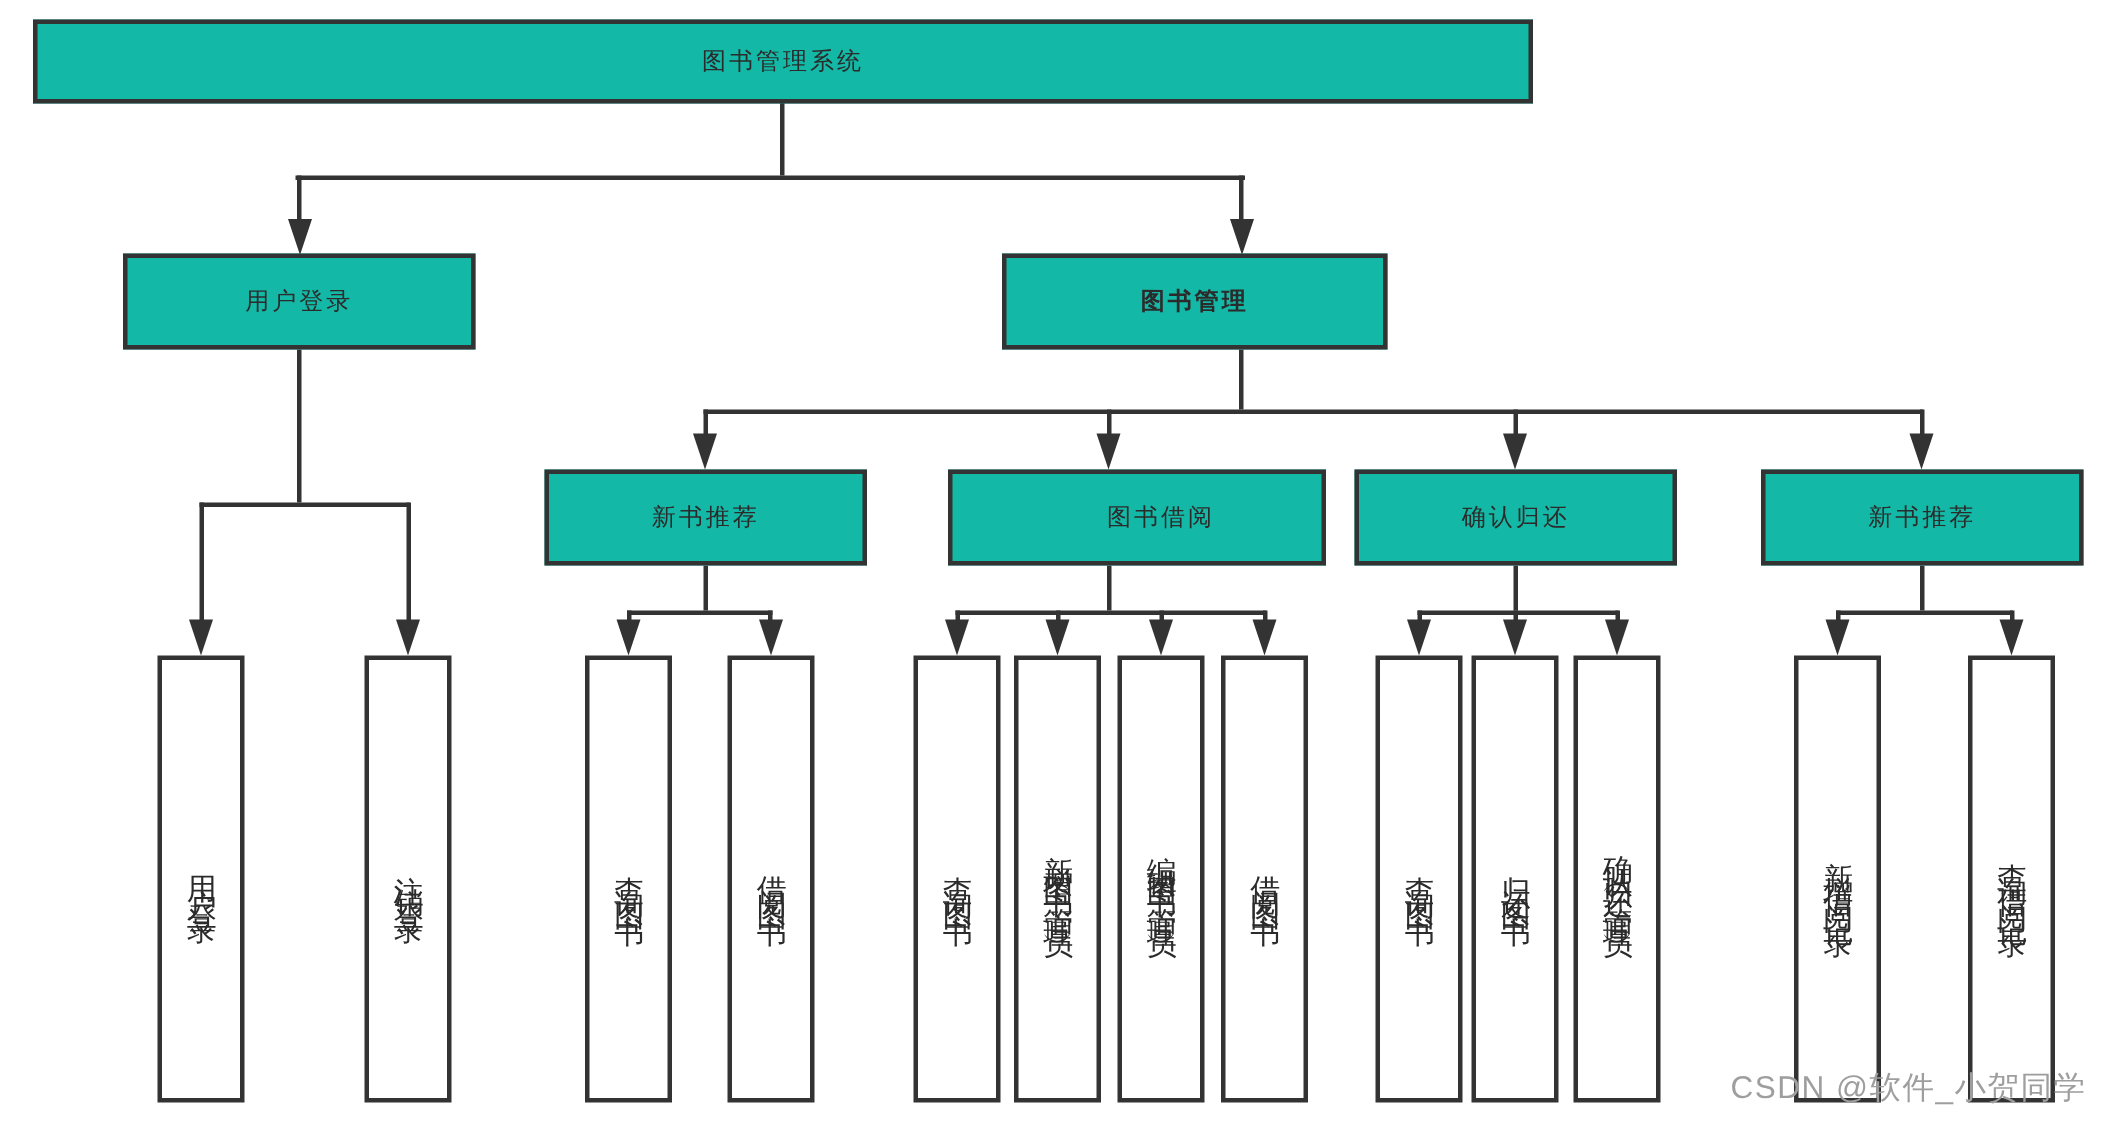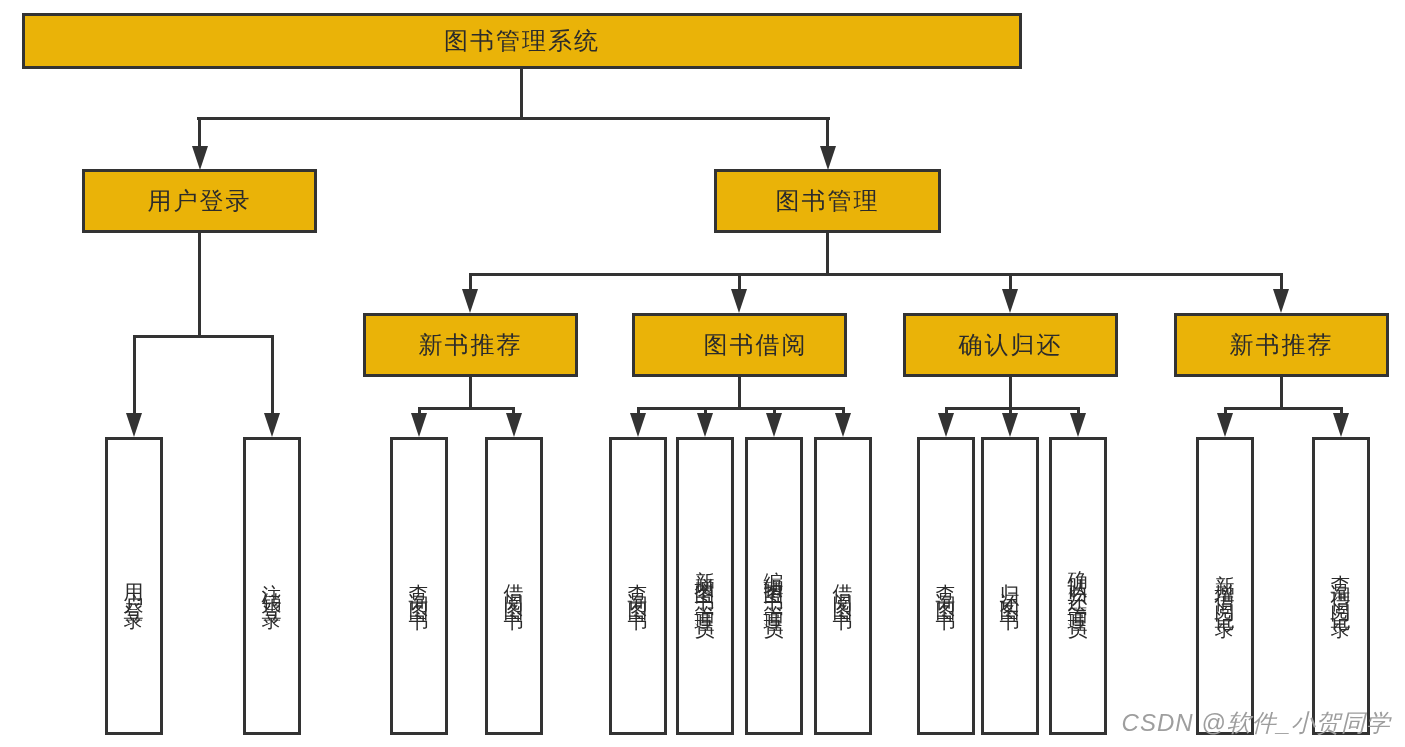--- a/index.html
+++ b/index.html
@@ -32,25 +32,25 @@
     height: 0;
     border-left: 8px solid transparent;
     border-right: 8px solid transparent;
     border-top: 24px solid #333333;
   }
   
   .hbox {
     position: absolute;
     box-sizing: border-box;
     border: 3px solid #333333;
-    background: #eab308;
+    background: #14b8a6;
     display: flex;
     align-items: center;
     justify-content: center;
-    font-size: 24px;
+    font-size: 16px;
     letter-spacing: 2px;
     color: #2b2b2b;
     z-index: 2;
   }
   .vbox {
     position: absolute;
     box-sizing: border-box;
     border: 3px solid #333333;
     background: #ffffff;
     writing-mode: vertical-rl;
@@ -61,26 +61,25 @@
     letter-spacing: 9px;
     line-height: 1;
     color: #2b2b2b;
     z-index: 2;
     text-align: center;
   }
   .watermark {
     position: absolute;
     right: 14px;
     bottom: 8px;
-    font-size: 24px;
+    font-size: 21px;
     color: #9e9e9e;
     letter-spacing: 1px;
     z-index: 5;
     white-space: nowrap;
-    font-style: italic;
   }
 </style>
 </head>
 <body>
 
 <div class="canvas">
 
   <div class="vline" style="left:520px;top:68px;height:49px;"></div>
   <div class="hline" style="left:197px;top:117px;width:633px;"></div>
   <div class="vline" style="left:198px;top:117px;height:32px;"></div>
@@ -137,25 +136,25 @@
   <div class="hline" style="left:1224px;top:407px;width:118px;"></div>
   <div class="vline" style="left:1224px;top:407px;height:10px;"></div>
   <div class="arrow" style="left:1217px;top:413px;"></div>
   <div class="vline" style="left:1340px;top:407px;height:10px;"></div>
   <div class="arrow" style="left:1333px;top:413px;"></div>
 
   <div class="hbox" style="left:22px;top:13px;width:1000px;height:56px;">图书管理系统</div>
 
   <div class="hbox" style="left:82px;top:169px;width:235px;height:64px;">用户登录</div>
 
-  <div class="hbox" style="left:714px;top:169px;width:227px;height:64px;">图书管理</div>
+  <div class="hbox" style="left:668px;top:169px;width:257px;height:64px;font-weight:bold;">图书管理</div>
 
   <div class="hbox" style="left:363px;top:313px;width:215px;height:64px;">新书推荐</div>
 
-  <div class="hbox" style="left:632px;top:313px;width:215px;height:64px;padding-left:32px;">图书借阅</div>
+  <div class="hbox" style="left:632px;top:313px;width:252px;height:64px;padding-left:32px;">图书借阅</div>
 
   <div class="hbox" style="left:903px;top:313px;width:215px;height:64px;">确认归还</div>
 
   <div class="hbox" style="left:1174px;top:313px;width:215px;height:64px;">新书推荐</div>
 
   <div class="vbox" style="left:105px;top:437px;width:58px;height:298px;">用户登录</div>
 
   <div class="vbox" style="left:243px;top:437px;width:58px;height:298px;">注销登录</div>
 
   <div class="vbox" style="left:390px;top:437px;width:58px;height:298px;">查询图书</div>

